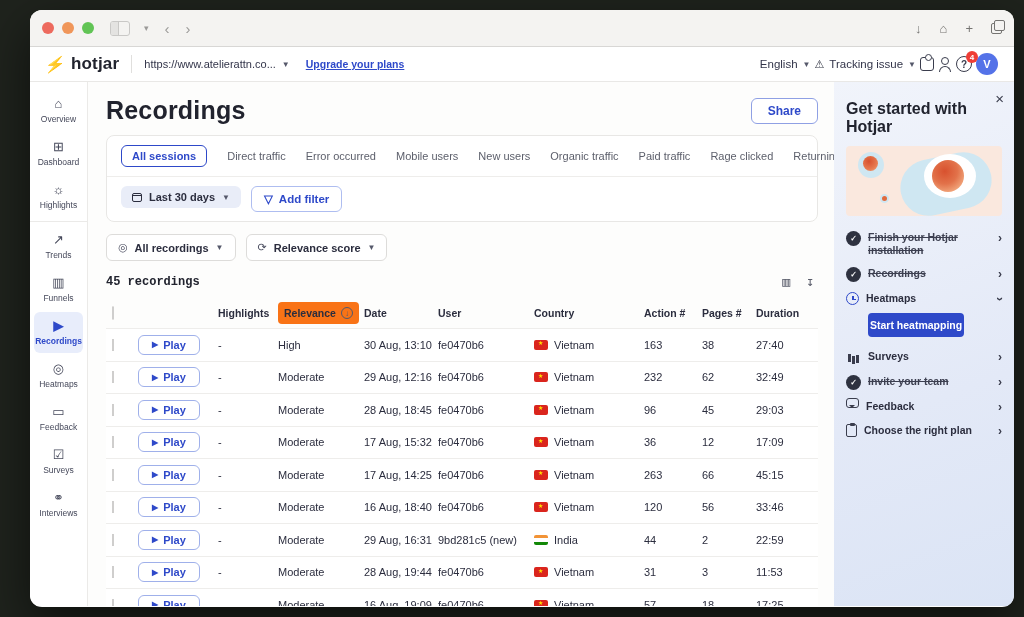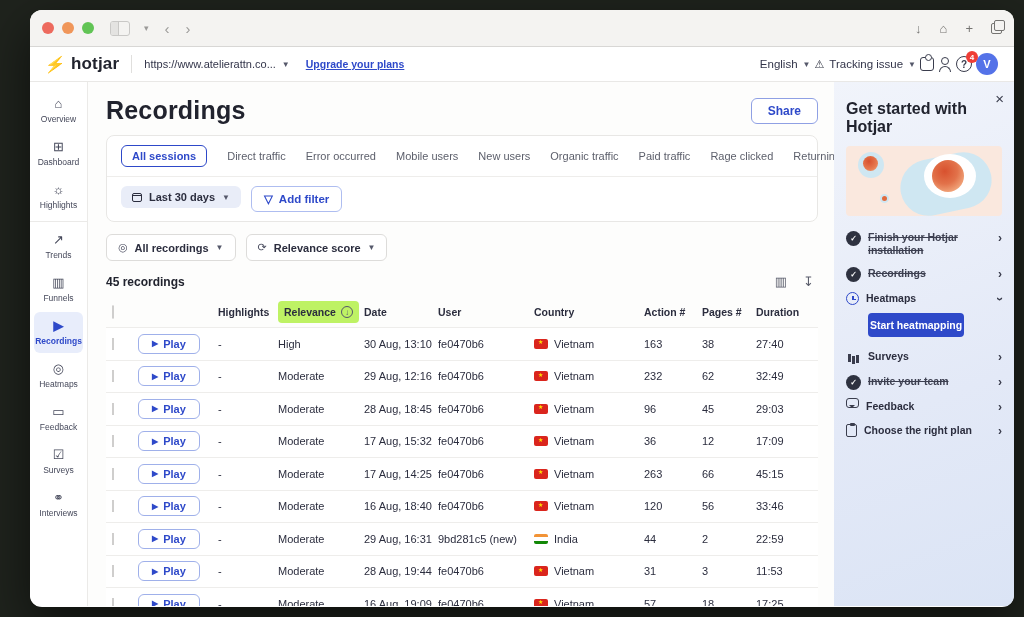--- a/index.html
+++ b/index.html
@@ -83,30 +83,30 @@
   .cal{width:10px;height:9px;border:1.3px solid #2b2d3e;border-radius:2px;position:relative}
   .cal::before{content:"";position:absolute;top:1px;left:0;right:0;border-top:1.3px solid #2b2d3e}
   .add-filter { border:1px solid #aebdf0; background:#fff; border-radius:6px; padding:5px 12px; font-size:11.5px;
     color:#2e49c9; font-weight:bold; display:flex; gap:6px; align-items:center; cursor:pointer; font-family:inherit; }
 
   .pills-row { display:flex; gap:10px; margin-top:12px; }
   .pill { background:#fff; border:1px solid #dddcda; border-radius:6px; padding:6px 11px; font-size:11px; font-weight:bold;
     color:#2b2d3e; display:flex; align-items:center; gap:7px; cursor:pointer; }
   .pill .p-ic { font-size:11px; color:#44475a; font-weight:normal; }
 
-  .count-row { display:flex; align-items:center; justify-content:space-between; margin-top:13px; }
+  .count-row { display:flex; align-items:center; justify-content:space-between; margin-top:13px;font-family:Liberation Mono, monospace; }
   .count { font-size:12px; font-weight:bold; color:#21232e; }
   .count-icons { display:flex; gap:16px; color:#5a5d6b; font-size:13px; padding-right:4px; }
   .count-icons span{cursor:pointer}
 
   
   .grid { display:grid; grid-template-columns:30px 80px 60px 86px 74px 96px 110px 58px 54px 60px; align-items:center; }
   .thead { margin-top:8px; height:30px; font-size:10.5px; font-weight:bold; color:#2b2d3e; }
   .th { padding:0 2px; }
-  .th-rel { background:#bef264; border-radius:4px; padding:5px 6px; display:flex; align-items:center; gap:5px; width:max-content; }
+  .th-rel { background:#f97316; border-radius:4px; padding:5px 6px; display:flex; align-items:center; gap:5px; width:max-content; }
   .sorticon { width:12px; height:12px; border:1px solid #55586a; border-radius:50%; font-size:8px; line-height:11px; text-align:center; color:#55586a; }
   .sorticon::before{content:"↓"}
   .trow { height:32.5px; border-top:1px solid #eeedeb; font-size:11px; color:#2b2d3e; background:#fff; }
   .cell { padding:0 2px; white-space:nowrap; overflow:hidden; }
   .checkbox { width:13px; height:13px; border:1.5px solid #cfcecd; border-radius:3px; margin-left:4px; cursor:pointer; background:#fff; }
   .play-btn { border:1px solid #9fb0ea; background:#fff; color:#2e49c9; font-weight:bold; font-size:11px;
     border-radius:6px; padding:3px 13px; display:inline-flex; align-items:center; gap:5px; cursor:pointer; font-family:inherit; }
   .play-tri { font-size:8px; }
   .flag { width:14px; height:10px; border-radius:2px; display:inline-block; vertical-align:-1px; margin-right:6px; position:relative; }
   .flag-vn { background:#da251d; }

